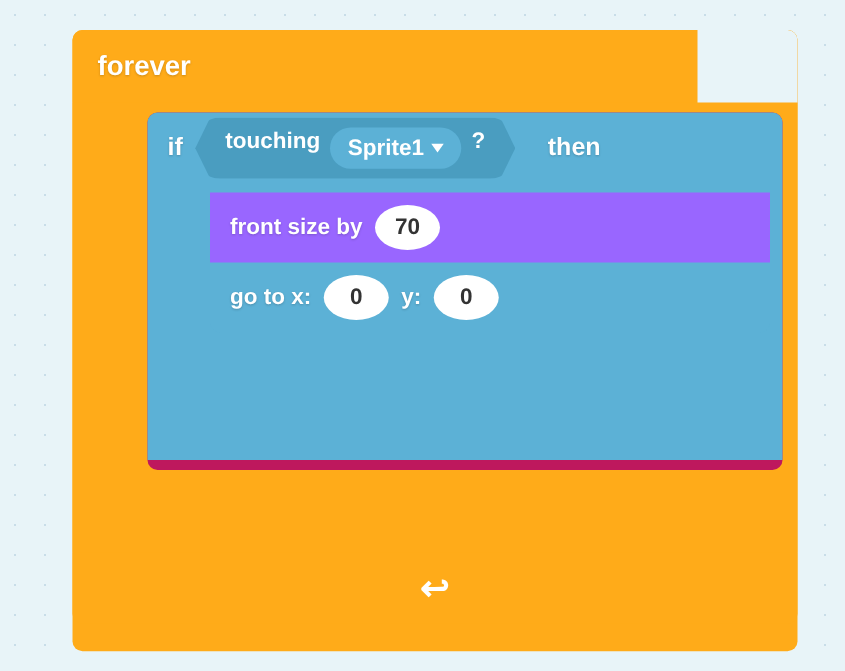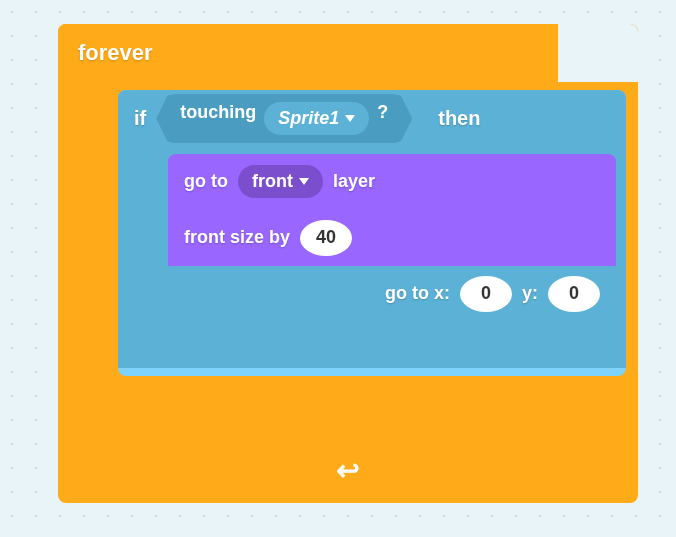--- a/index.html
+++ b/index.html
@@ -21,21 +21,21 @@
       height: 510px;
     }
 
     
     .forever-block {
       position: absolute;
       top: 10px;
       left: 30px;
       background: #ffab19;
       border-radius: 8px;
-      padding-bottom: 4px;
+      padding-bottom: 22px;
       min-width: 580px;
     }
 
     .forever-header {
       background: #ffab19;
       border-radius: 8px 8px 0 0;
       padding: 12px 20px 12px 20px;
       font-size: 22px;
       color: white;
       text-shadow: 0 1px 2px rgba(0,0,0,0.2);
@@ -62,21 +62,21 @@
     }
 
     .forever-inner {
       background: #ffab19;
       padding: 8px 12px 8px 60px;
       min-height: 360px;
     }
 
     
     .if-block {
-      background: #7dd3fc;
+      background: #be185d;
       border-radius: 8px;
       padding-bottom: 8px;
       position: relative;
     }
 
     .if-header {
       display: flex;
       align-items: center;
       gap: 10px;
       padding: 12px 16px;
@@ -118,21 +118,20 @@
     .sprite-dropdown {
       background: #5cb1d6;
       border-radius: 20px;
       padding: 6px 14px;
       display: flex;
       align-items: center;
       gap: 6px;
       font-size: 18px;
       color: white;
       cursor: pointer;
-      font-style: italic;
     }
 
     .dropdown-arrow {
       width: 0;
       height: 0;
       border-left: 5px solid transparent;
       border-right: 5px solid transparent;
       border-top: 7px solid white;
       display: inline-block;
     }
@@ -214,21 +213,20 @@
 
     
     .go-to-xy-block {
       background: #5cb1d6;
       border-radius: 0 0 8px 8px;
       padding: 12px 16px;
       display: flex;
       align-items: center;
       gap: 10px;
       height: 56px;
-      justify-content: flex-end;
     }
 
     
     .forever-footer {
       background: #ffab19;
       display: flex;
       justify-content: center;
       padding: 12px;
       border-radius: 0 0 8px 8px;
     }
@@ -271,33 +269,25 @@
             </div>
             <span class="question-mark">?</span>
           </div>
 
           <span class="then-label">then</span>
         </div>
 
         <div class="if-inner">
           <div class="purple-blocks">
 
-            <div class="go-to-layer-block">
-              <span class="block-text">go to</span>
-              <div class="front-dropdown">
-                <span>front</span>
-                <span class="dropdown-arrow"></span>
-              </div>
-              <span class="block-text">layer</span>
-            </div>
 
             <div class="change-size-block">
               <span class="block-text">front size by</span>
               <div class="number-oval">
-                <span>40</span>
+                <span>70</span>
               </div>
             </div>
 
             <div class="go-to-xy-block">
               <span class="block-text">go to x:</span>
               <div class="number-oval">
                 <span>0</span>
               </div>
               <span class="block-text">y:</span>
               <div class="number-oval">

